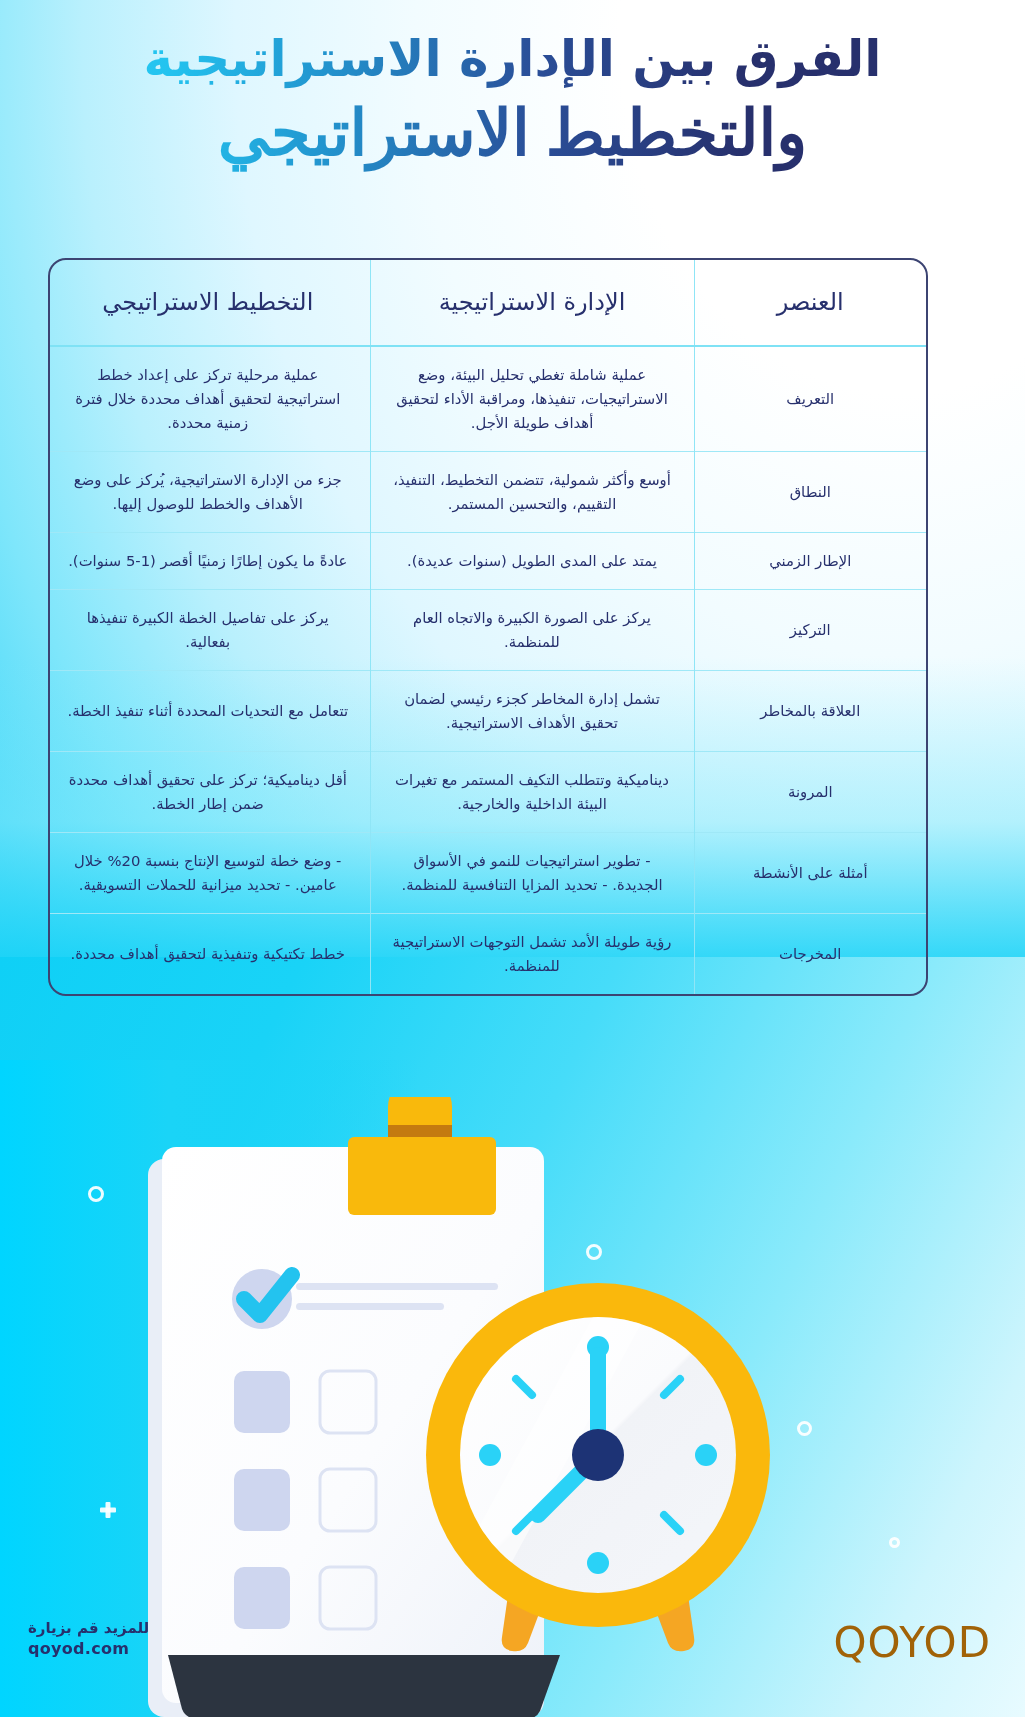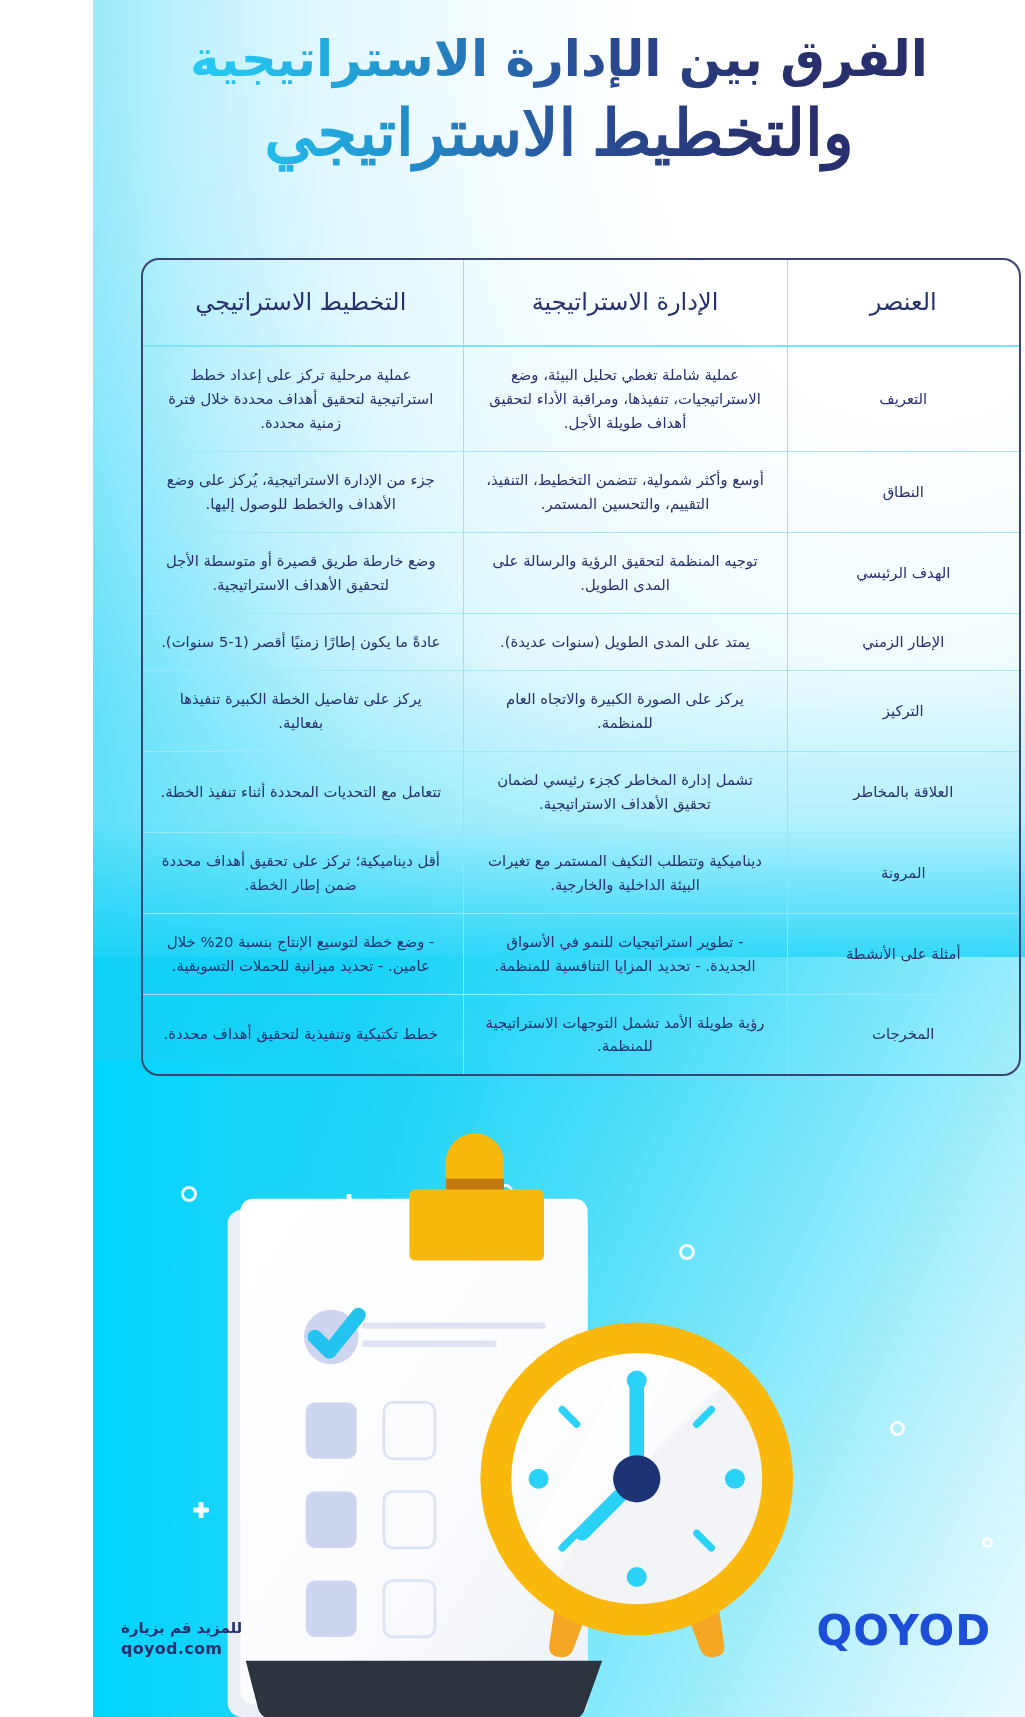--- a/index.html
+++ b/index.html
@@ -7,21 +7,21 @@
 
   html, body {
     width: 1025px;
     height: 1717px;
     overflow: hidden;
     font-family: "DejaVu Sans", "Liberation Sans", sans-serif;
   }
 
   #poster {
     position: relative;
-    width: 932px;
+    width: 1025px;
     height: 1717px;
     background: #ffffff;
     overflow: hidden;
   }
 
   
   .bg-base {
     position: absolute;
     inset: 0;
     background:
@@ -174,24 +174,24 @@
     font-weight: 700;
     color: #27306d;
     direction: ltr;
     text-align: left;
     line-height: 1.25;
     letter-spacing: 0.3px;
   }
   .brand-logo {
     position: absolute;
     right: 34px;
-    bottom: 62px;
+    bottom: 50px;
     font-size: 42px;
-    font-weight: 700;
-    color: #1d4ed8;
+    font-weight: 400;
+    color: #a16207;
     letter-spacing: 1px;
     direction: ltr;
     z-index: 9;
   }
 </style>
 </head>
 <body>
 
 <div id="poster">
 
@@ -231,25 +231,20 @@
       <tbody id="table-body">
           <tr>
             <td class="elem-cell sep">التعريف</td>
             <td class="body-cell sep">عملية شاملة تغطي تحليل البيئة، وضع الاستراتيجيات، تنفيذها، ومراقبة الأداء لتحقيق أهداف طويلة الأجل.</td>
             <td class="body-cell">عملية مرحلية تركز على إعداد خطط استراتيجية لتحقيق أهداف محددة خلال فترة زمنية محددة.</td>
           </tr>
           <tr>
             <td class="elem-cell sep">النطاق</td>
             <td class="body-cell sep">أوسع وأكثر شمولية، تتضمن التخطيط، التنفيذ، التقييم، والتحسين المستمر.</td>
             <td class="body-cell">جزء من الإدارة الاستراتيجية، يُركز على وضع الأهداف والخطط للوصول إليها.</td>
-          </tr>
-          <tr>
-            <td class="elem-cell sep">الهدف الرئيسي</td>
-            <td class="body-cell sep">توجيه المنظمة لتحقيق الرؤية والرسالة على المدى الطويل.</td>
-            <td class="body-cell">وضع خارطة طريق قصيرة أو متوسطة الأجل لتحقيق الأهداف الاستراتيجية.</td>
           </tr>
           <tr>
             <td class="elem-cell sep">الإطار الزمني</td>
             <td class="body-cell sep">يمتد على المدى الطويل (سنوات عديدة).</td>
             <td class="body-cell">عادةً ما يكون إطارًا زمنيًا أقصر (1-5 سنوات).</td>
           </tr>
           <tr>
             <td class="elem-cell sep">التركيز</td>
             <td class="body-cell sep">يركز على الصورة الكبيرة والاتجاه العام للمنظمة.</td>
             <td class="body-cell">يركز على تفاصيل الخطة الكبيرة تنفيذها بفعالية.</td>

